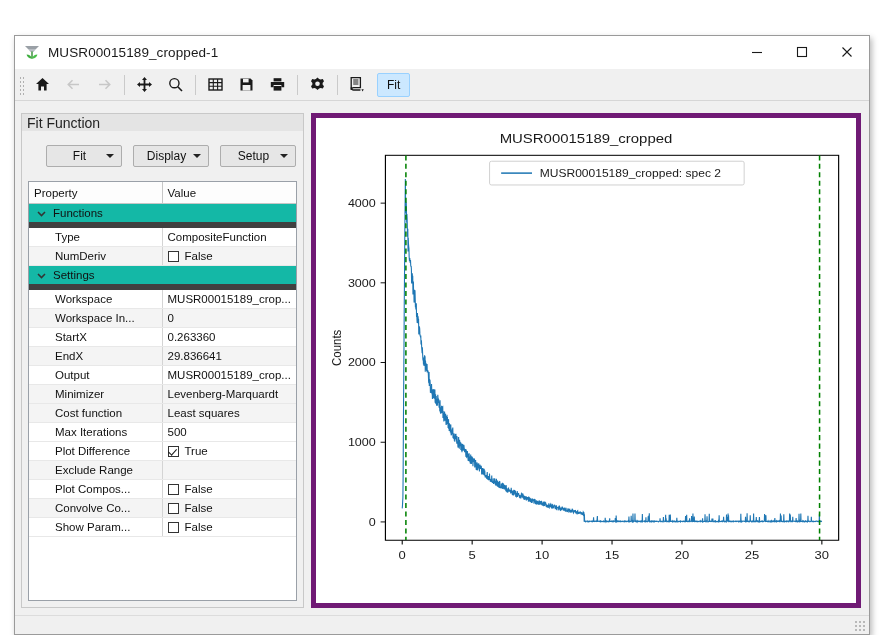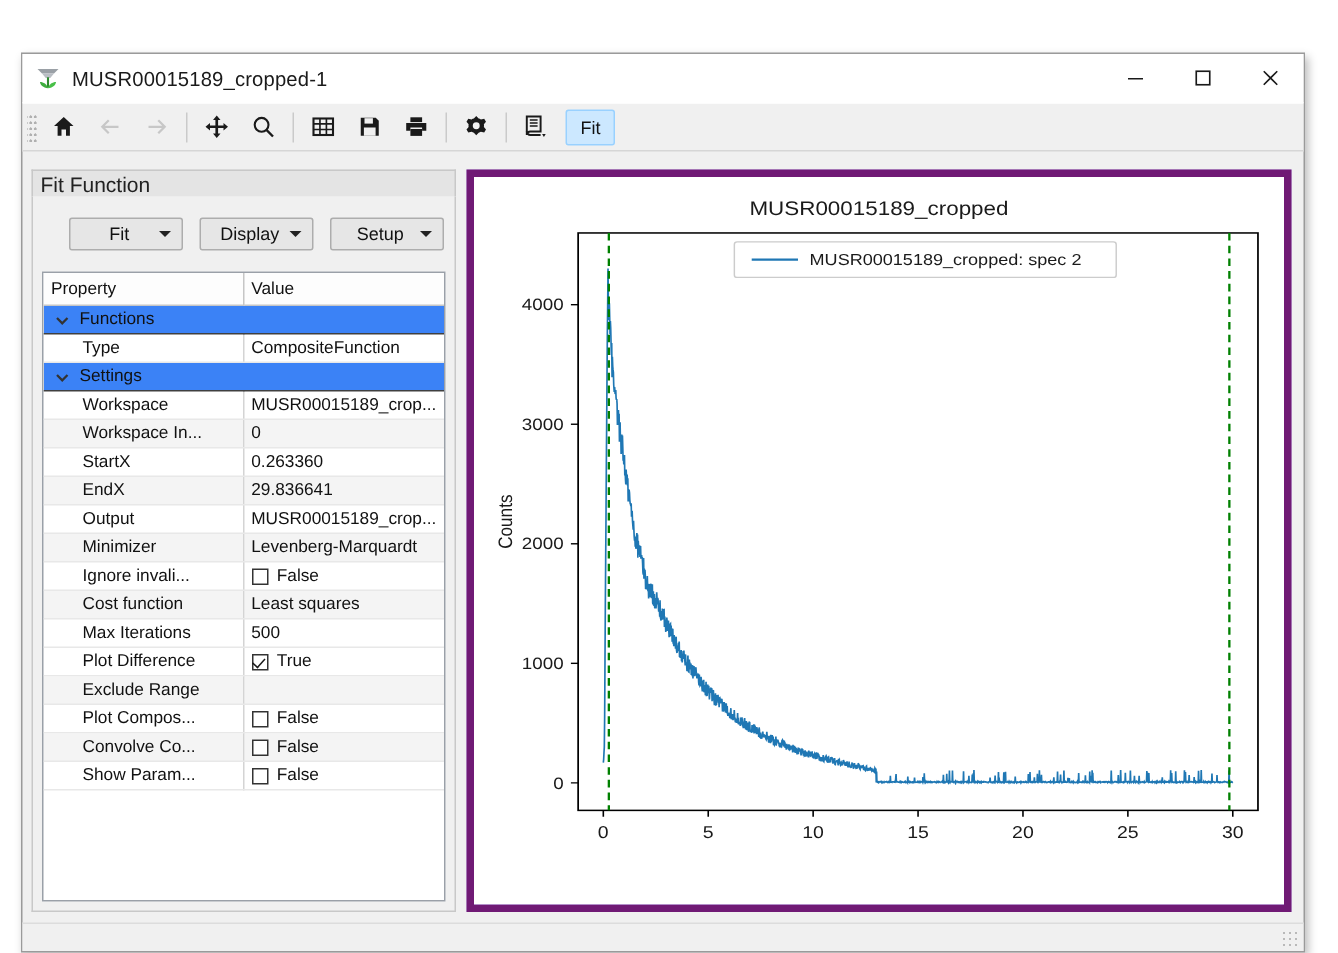--- a/index.html
+++ b/index.html
@@ -78,21 +78,21 @@
     border-right:1px solid #c6c6c6;padding:2px 0 2px 5px;height:17px;
   }
   .ptable th:last-child{border-right:none;}
   .ptable td{
     border-bottom:1px solid #e8e8e8;border-right:1px solid #d4d4d4;
     height:18px;padding:0 0 0 5px;white-space:nowrap;overflow:hidden;
   }
   .ptable td:last-child{border-right:none;}
   tr.odd td{background:#f4f4f4;}
   tr.even td{background:#ffffff;}
-  tr.group td{background:#3b82f6;border-bottom:1px solid #404040;border-right:none;padding-left:0;}
+  tr.group td{background:#14b8a6;border-bottom:6px solid #404040;border-right:none;padding-left:0;}
   .group-inner{display:flex;align-items:center;}
   .chev{width:24px;display:flex;justify-content:center;align-items:center;}
   .chev svg{display:block;}
   td.prop{padding-left:26px;}
   .cbcell{display:flex;align-items:center;gap:6px;}
   .cbox{
     width:11px;height:11px;border:1px solid #333;background:#fff;flex:none;
     position:relative;box-sizing:border-box;
   }
   .cbox.checked::after{
@@ -272,20 +272,29 @@
                         </svg>
                       </span>
                       <span>Functions</span>
                     </div>
                   </td>
                 </tr>
                 <tr class="even">
                   <td class="prop">Type</td>
                   <td>CompositeFunction</td>
                 </tr>
+                <tr class="odd">
+                  <td class="prop">NumDeriv</td>
+                  <td>
+                    <span class="cbcell">
+                      <span class="cbox"></span>
+                      <span>False</span>
+                    </span>
+                  </td>
+                </tr>
                 <tr class="group">
                   <td colspan="2">
                     <div class="group-inner">
                       <span class="chev">
                         <svg width="11" height="11" viewBox="0 0 11 11">
                           <path d="M2 4 L5.5 7.6 L9 4" fill="none" stroke="#333" stroke-width="1.5"></path>
                         </svg>
                       </span>
                       <span>Settings</span>
                     </div>
@@ -307,29 +316,20 @@
                   <td class="prop">EndX</td>
                   <td>29.836641</td>
                 </tr>
                 <tr class="even">
                   <td class="prop">Output</td>
                   <td>MUSR00015189_crop...</td>
                 </tr>
                 <tr class="odd">
                   <td class="prop">Minimizer</td>
                   <td>Levenberg-Marquardt</td>
-                </tr>
-                <tr class="even">
-                  <td class="prop">Ignore invali...</td>
-                  <td>
-                    <span class="cbcell">
-                      <span class="cbox"></span>
-                      <span>False</span>
-                    </span>
-                  </td>
                 </tr>
                 <tr class="odd">
                   <td class="prop">Cost function</td>
                   <td>Least squares</td>
                 </tr>
                 <tr class="even">
                   <td class="prop">Max Iterations</td>
                   <td>500</td>
                 </tr>
                 <tr class="even">

